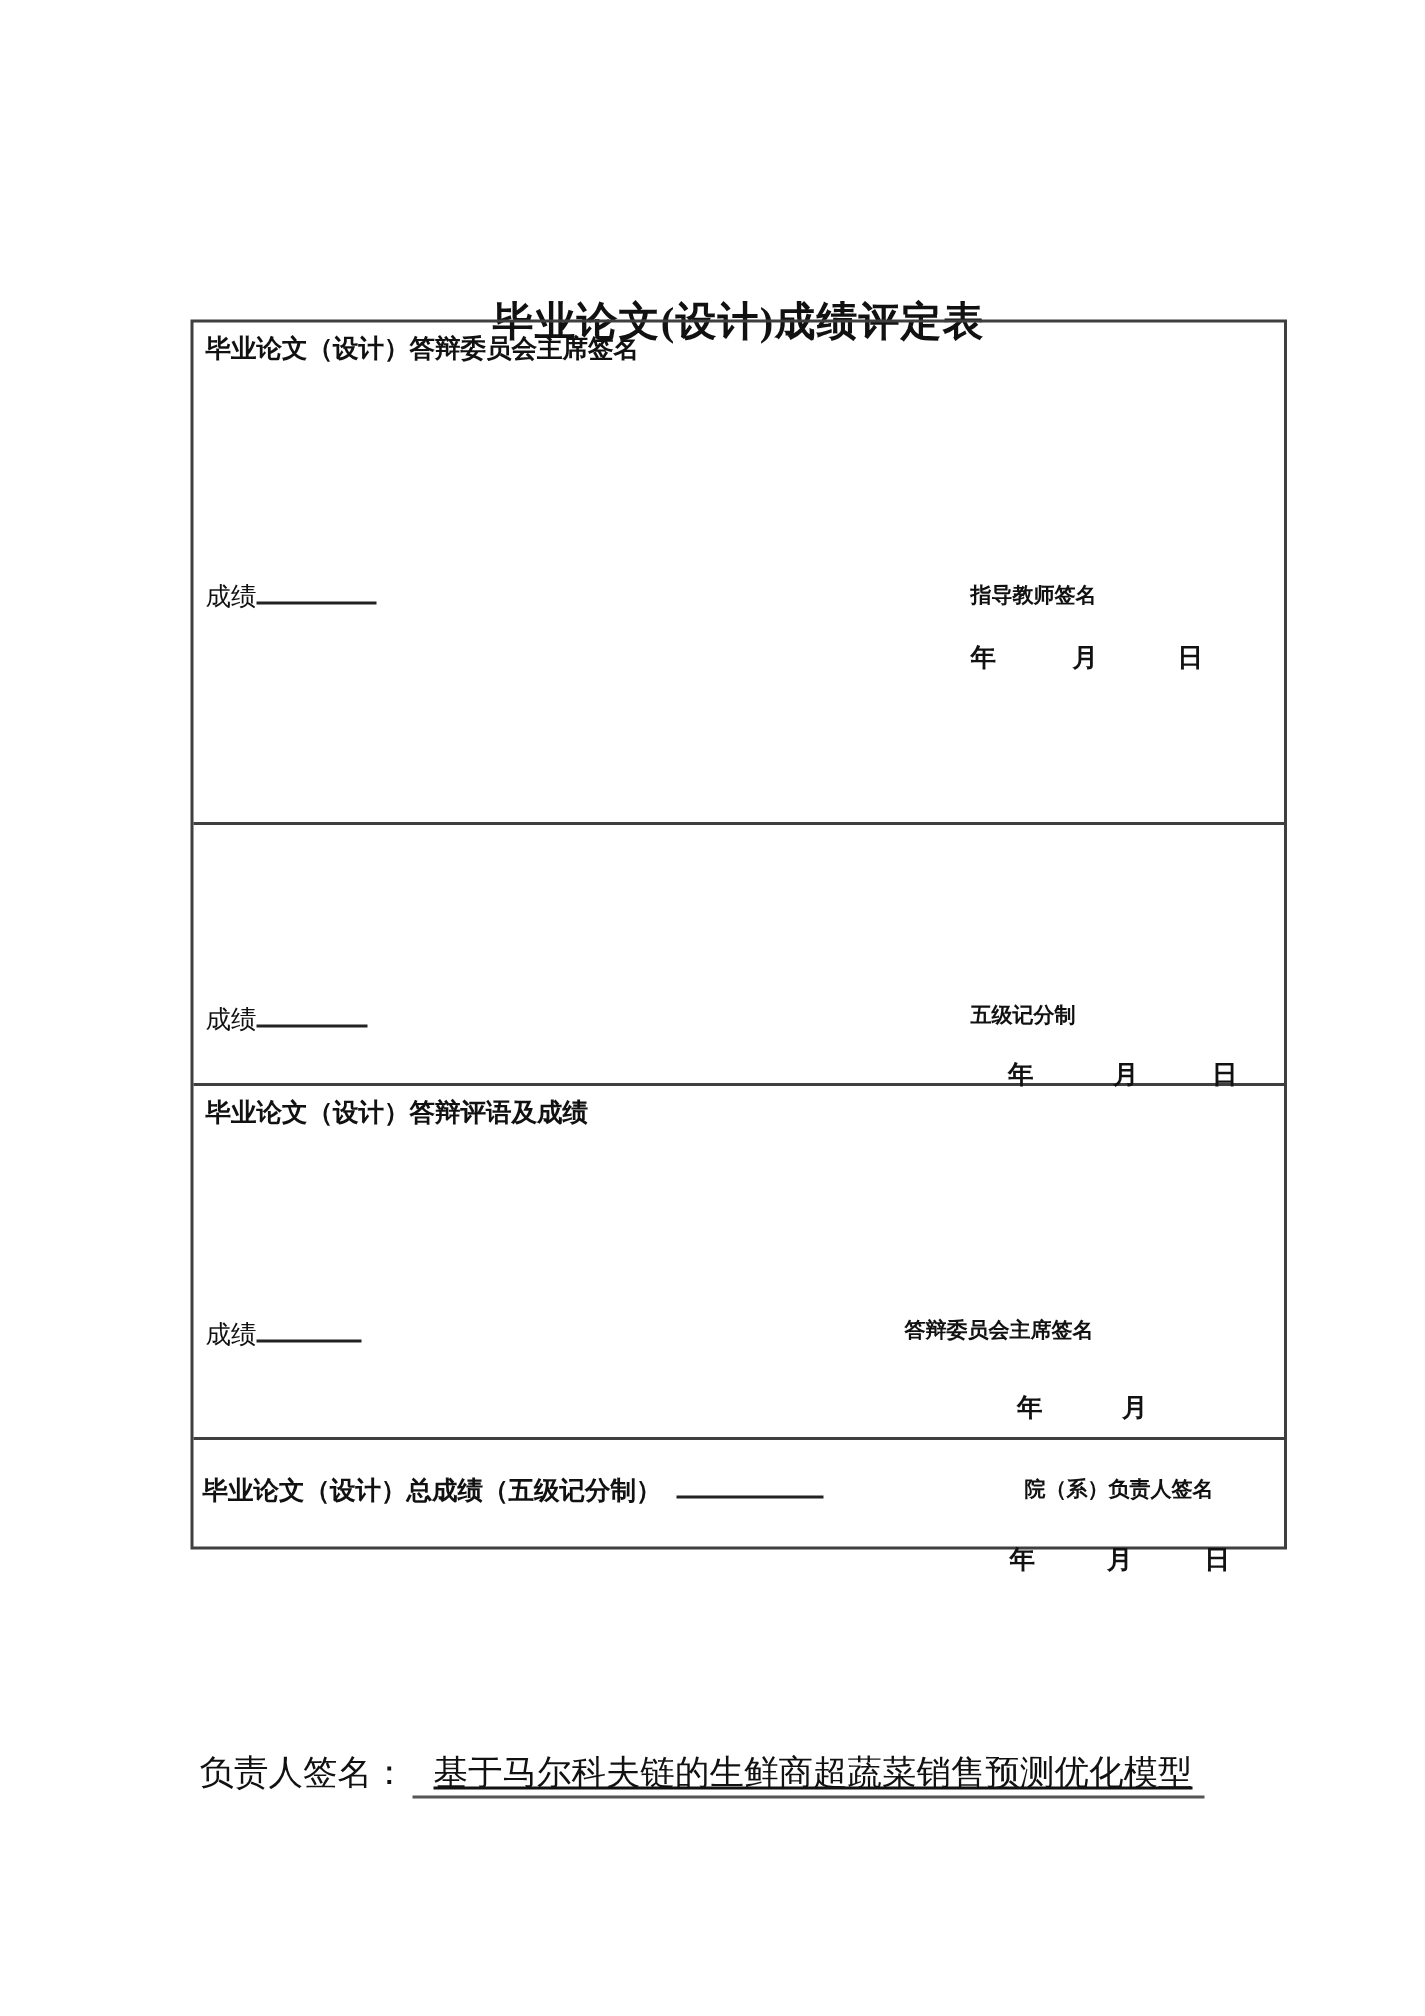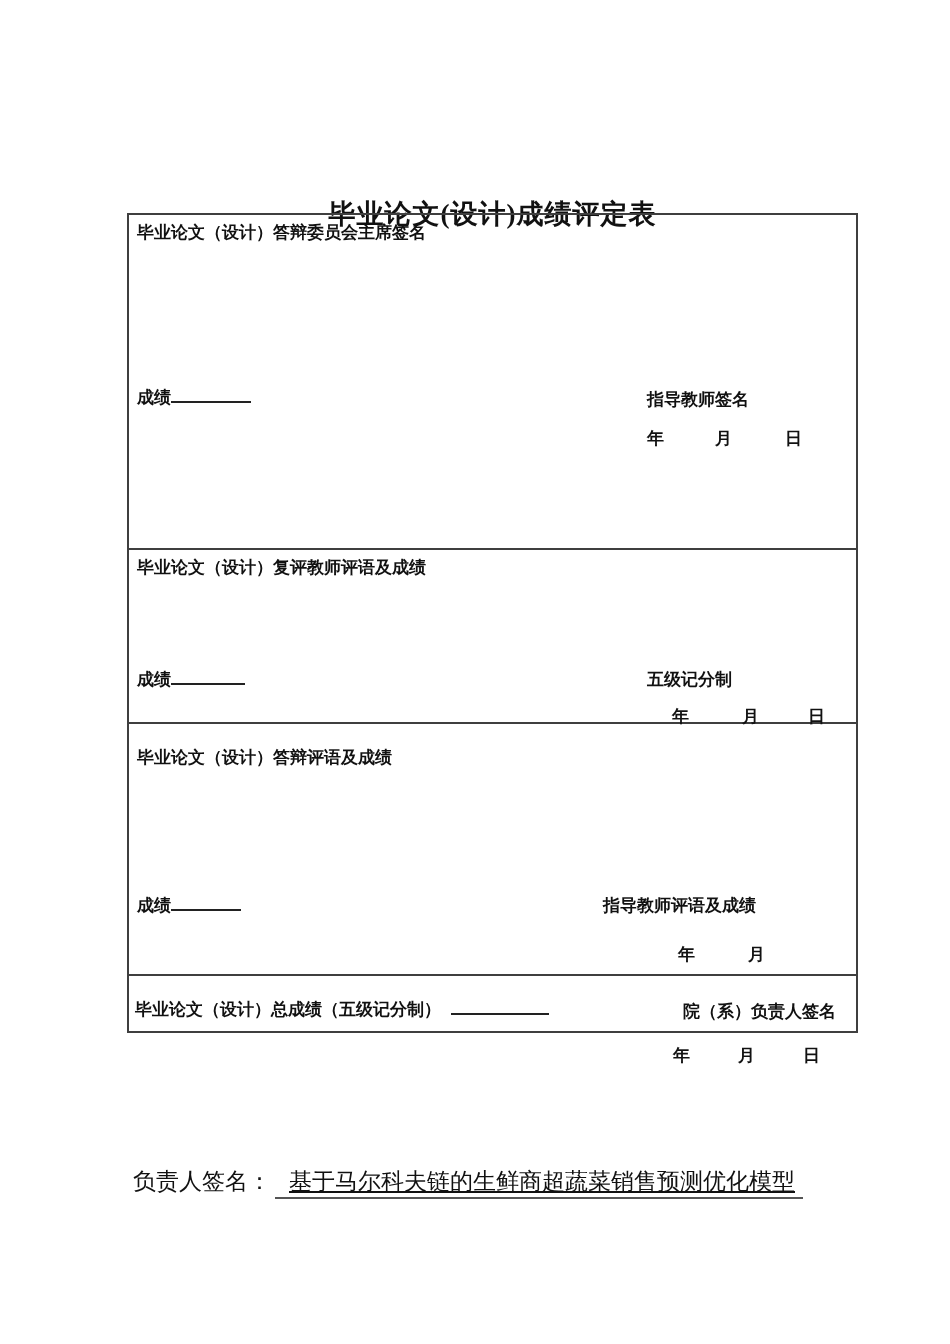--- a/index.html
+++ b/index.html
@@ -15,35 +15,35 @@
     line-height:32px; letter-spacing:1px; white-space:nowrap;margin-top:25px;
   }
   .grade-table {
     position:absolute; left:127px; top:213px; width:731px; height:820px;
     border:2px solid #3f3f3f;
   }
   .trow { position:relative; border-bottom:2px solid #3f3f3f; }
   .trow.row4 { border-bottom:none;border-radius:17px; }
   .row1 { height:335px; }
   .row2 { height:174px; }
-  .row3 { height:236px;margin-top:16px; }
+  .row3 { height:236px; }
   .row4 { height:87px; }
   .row-header {
     position:absolute; left:8px; top:6px;
     font-size:17px; font-weight:bold; white-space:nowrap;
   }
-  .score { position:absolute; left:8px; font-size:17px; font-weight:bold; white-space:nowrap; }
+  .score { position:absolute; left:8px; font-size:17px; font-weight:normal; white-space:nowrap; }
   .blank {
     display:inline-block; height:15px; vertical-align:baseline;
     border-bottom:2px solid #222;
   }
   .row1 .score { top:171px; } .row1 .blank { width:80px; }
   .row2 .score { top:118px; } .row2 .blank { width:74px; }
   .row3 .score { top:154px; } .row3 .blank { width:70px; }
-  .signer { position:absolute; font-size:17px; font-weight:bold; white-space:nowrap; }
+  .signer { position:absolute; font-size:14px; font-weight:bold; white-space:nowrap; }
   .row1 .signer { left:518px; top:173px; }
   .row2 .signer { left:518px; top:118px; }
   .row3 .signer { left:474px; top:154px; }
   .row4 .signer { left:506px; top:24px;padding-left:48px; }
   .date span { position:absolute; font-size:17px; font-weight:bold; }
   .row1 .date span { top:212px; }
   .row1 .y { left:518px; } .row1 .m { left:586px; } .row1 .d { left:656px; }
   .row2 .date span { top:155px; }
   .row2 .y { left:543px; } .row2 .m { left:613px; } .row2 .d { left:679px; }
   .row3 .date span { top:203px; }
@@ -78,38 +78,37 @@
     </div>
     <div class="signer">指导教师签名</div>
     <div class="date">
       <span class="y">年</span>
       <span class="m">月</span>
       <span class="d">日</span>
     </div>
   </div>
 
   <div class="trow row2">
-    <div class="row-header">毕业论文（设计）复评教师评语及成绩</div>
     <div class="score">
       <span>成绩</span><span class="blank"></span>
     </div>
     <div class="signer">五级记分制</div>
     <div class="date">
       <span class="y">年</span>
       <span class="m">月</span>
       <span class="d">日</span>
     </div>
   </div>
 
   <div class="trow row3">
     <div class="row-header">毕业论文（设计）答辩评语及成绩</div>
     <div class="score">
       <span>成绩</span><span class="blank"></span>
     </div>
-    <div class="signer">指导教师评语及成绩</div>
+    <div class="signer">答辩委员会主席签名</div>
     <div class="date">
       <span class="y">年</span>
       <span class="m">月</span>
     </div>
   </div>
 
   <div class="trow row4">
     <div class="total-line">
       <span>毕业论文（设计）总成绩（五级记分制）</span><span class="blank"></span>
     </div>

